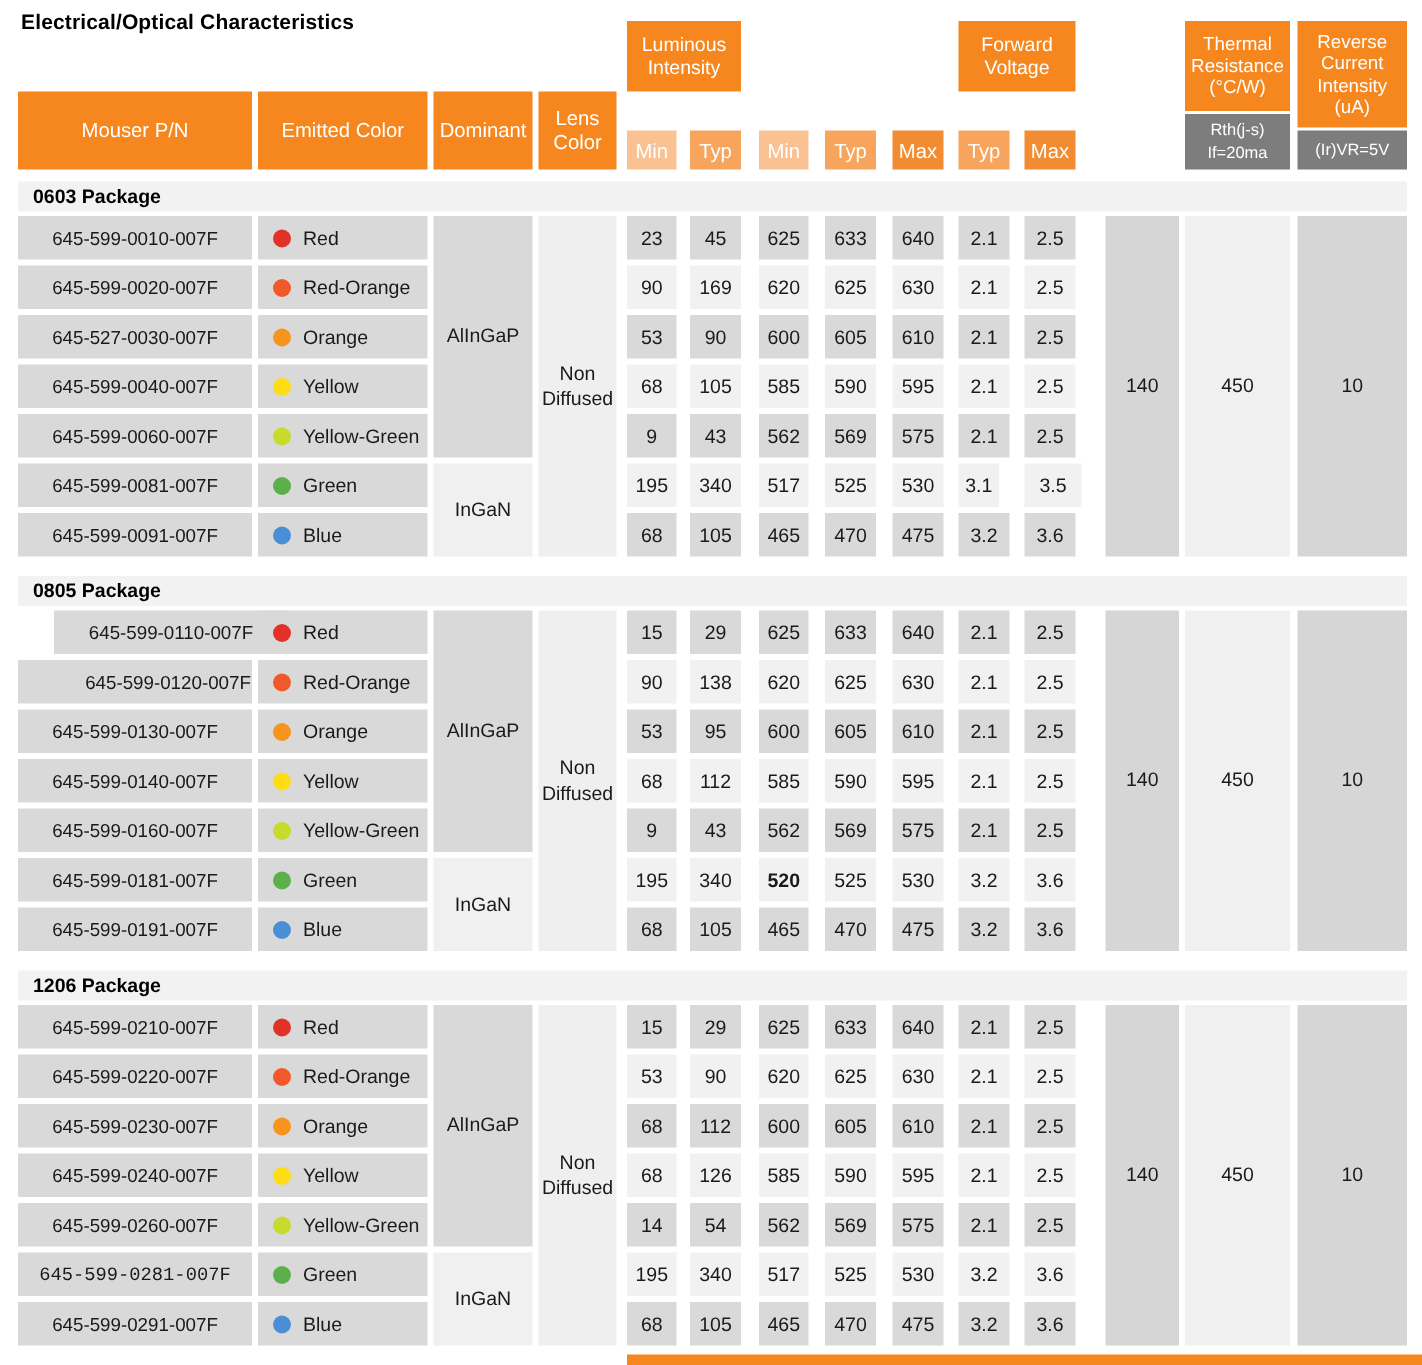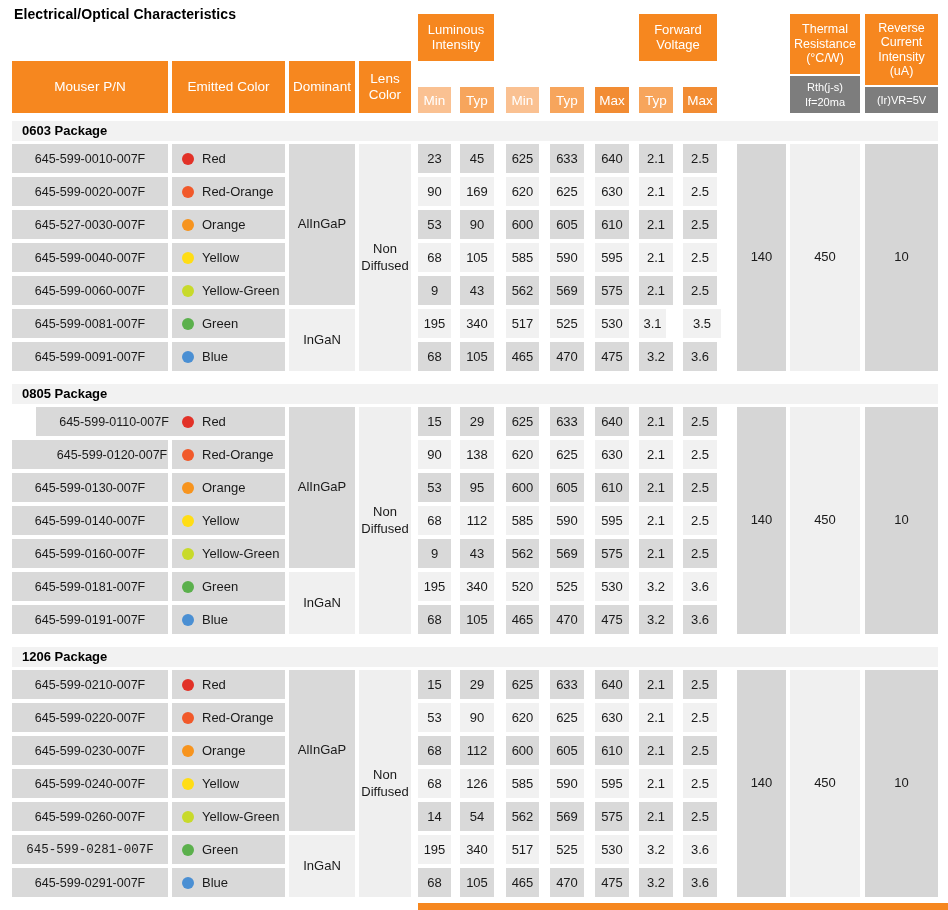--- a/index.html
+++ b/index.html
@@ -222,21 +222,21 @@
       <div class="abs cell bg-dark" style="left: 595px; top: 539px; width: 34px; height: 29px;">575</div>
       <div class="abs cell bg-dark" style="left: 639px; top: 539px; width: 34px; height: 29px;">2.1</div>
       <div class="abs cell bg-dark" style="left: 683px; top: 539px; width: 34px; height: 29px;">2.5</div>
       <div class="abs cell pncell bg-dark" style="left: 12px; top: 572px; width: 156px; height: 29px;">645-599-0181-007F</div>
       <div class="abs cell colorcell bg-dark" style="left: 172px; top: 572px; width: 113px; height: 29px;">
         <span class="dot" style="background: rgb(91, 176, 76);"></span>
         <span>Green</span>
       </div>
       <div class="abs cell bg-light" style="left: 418px; top: 572px; width: 33px; height: 29px;">195</div>
       <div class="abs cell bg-light" style="left: 460px; top: 572px; width: 34px; height: 29px;">340</div>
-      <div class="abs cell bg-light" style="left: 506px; top: 572px; width: 33px; height: 29px;">520</div>
+      <div class="abs cell bg-light" style="left: 506px; top: 572px; width: 33px; height: 29px; font-weight: bold;">520</div>
       <div class="abs cell bg-light" style="left: 550px; top: 572px; width: 34px; height: 29px;">525</div>
       <div class="abs cell bg-light" style="left: 595px; top: 572px; width: 34px; height: 29px;">530</div>
       <div class="abs cell bg-light" style="left: 639px; top: 572px; width: 34px; height: 29px;">3.2</div>
       <div class="abs cell bg-light" style="left: 683px; top: 572px; width: 34px; height: 29px;">3.6</div>
       <div class="abs cell pncell bg-dark" style="left: 12px; top: 605px; width: 156px; height: 29px;">645-599-0191-007F</div>
       <div class="abs cell colorcell bg-dark" style="left: 172px; top: 605px; width: 113px; height: 29px;">
         <span class="dot" style="background: rgb(74, 143, 211);"></span>
         <span>Blue</span>
       </div>
       <div class="abs cell bg-dark" style="left: 418px; top: 605px; width: 33px; height: 29px;">68</div>

